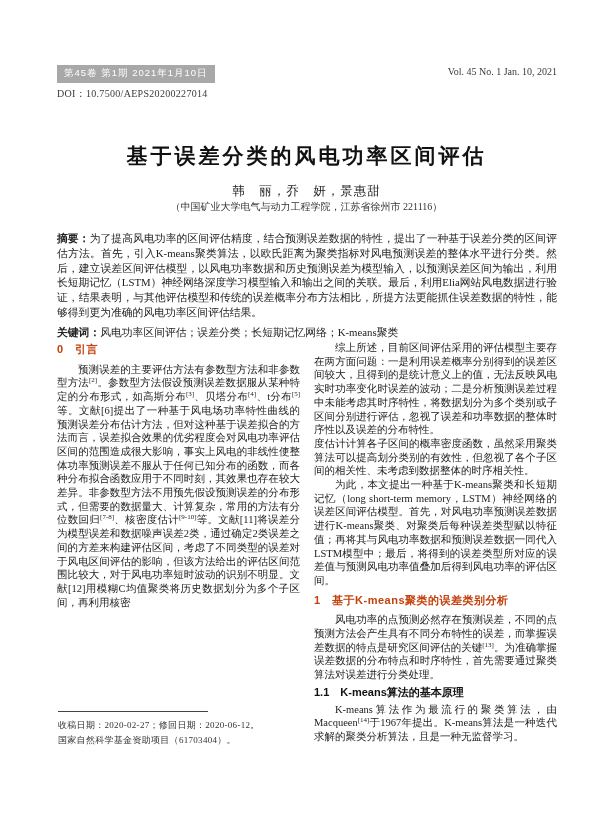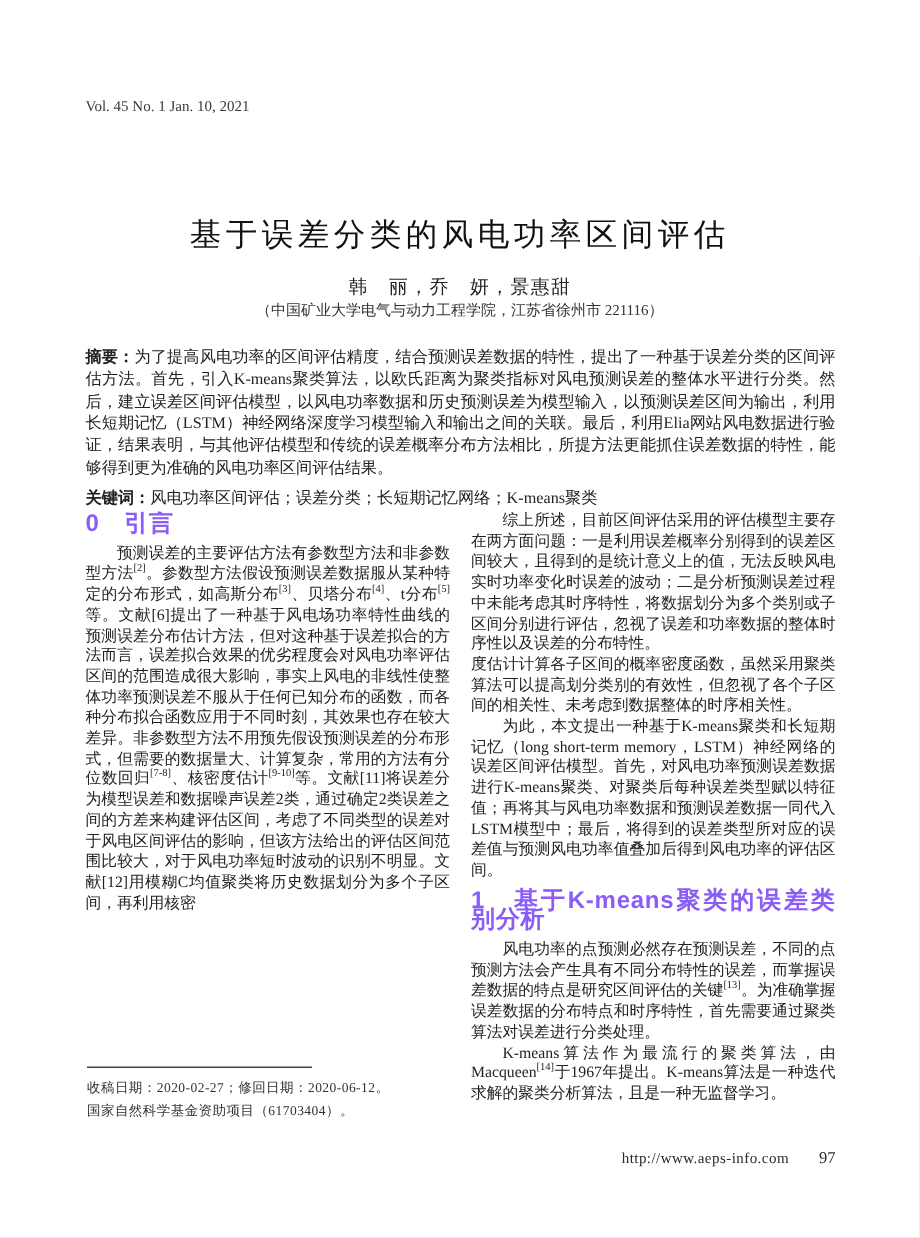--- a/index.html
+++ b/index.html
@@ -24,38 +24,38 @@
   }
   .logo-en-row{display:flex; align-items:center; margin-top:3px;}
   .logo-en-row .rule{flex:1; height:0; border-top:1px solid #b5b5b5;}
   .logo-en{
     color:var(--accent-red,#c9281e); font-size:6.8px; white-space:nowrap; padding:0 3px;
     font-family:"Liberation Serif",serif;
   }
   .vol-line{font-size:10px; color:#3a3a3a; margin-top:4px; white-space:nowrap; text-align:right;}
   
   .title-block{position:absolute; top:142px; left:0; width:613px; text-align:center;}
-  .paper-title{font-size:21px; font-weight:normal; letter-spacing:3px; color:#111;}
+  .paper-title{font-size:21px; font-weight:bold; letter-spacing:3px; color:#111;}
   .authors{font-size:12.5px; margin-top:13px; letter-spacing:1px; color:#222;}
   .affiliation{font-size:10px; margin-top:0; color:#333;}
   
   .abstract-block{position:absolute; top:231px; left:57px; width:500px;}
   .abstract-text{font-size:10.8px; line-height:14.8px; text-align:justify; color:#222;}
   .inline-label{font-weight:bold; font-family:"Liberation Sans","DejaVu Sans",sans-serif;}
   .keywords-line{margin-top:5px; font-size:10.8px; line-height:14.8px; text-align:justify; color:#222;}
   
   .columns{position:absolute; top:341px; left:57px; width:500px; display:flex; gap:14px;}
   .col{width:243px; font-size:10.5px; line-height:13.7px; text-align:justify; color:#222;}
   .col-left{height:368px; overflow:hidden;}
   .col-right{height:424px; overflow:hidden;}
   .col p{margin:0; text-indent:2em;}
   .col sup{font-size:7px; line-height:0;}
   h2.sec{
     font-family:"Liberation Sans","DejaVu Sans",sans-serif; font-weight:bold;
-    font-size:16px; margin:2px 0 6px 0; color:#8b5cf6; text-indent:0; letter-spacing:0.5px;
+    font-size:11px; margin:2px 0 6px 0; color:#c2410c; text-indent:0; letter-spacing:0.5px;
   }
   h3.subsec{
     font-family:"Liberation Sans","DejaVu Sans",sans-serif; font-weight:bold;
     font-size:11px; margin:4px 0 3px 0; color:#111;
   }
   .col-right h2.sec{margin-top:6px;}
   
   .footnote-block{position:absolute; top:711px; left:58px; width:243px;}
   .footnote-rule{width:150px; border-top:1px solid #444; margin-bottom:6px;}
   .footnote-line{font-size:9px; line-height:15px; color:#333; letter-spacing:0.3px;}
@@ -69,20 +69,24 @@
     color:var(--watermark-red,#c43a30); font-size:12.5px; letter-spacing:0.5px;
     font-family:"Liberation Serif",serif;
   }
 </style>
 </head>
 <body>
 
 <div class="page" style="--accent-red: #c9281e; --banner-gray: #a8a8a8; --watermark-red: #c43a30;">
 
   <div class="header">
+    <div class="header-left">
+      <span class="issue-banner">第45卷 第1期 2021年1月10日</span>
+      <div class="doi">DOI：10.7500/AEPS20200227014</div>
+    </div>
     <div class="vol-line">Vol. 45 No. 1 Jan. 10, 2021</div>
   </div>
 
   <div class="title-block">
     <div class="paper-title">基于误差分类的风电功率区间评估</div>
     <div class="authors">韩　丽，乔　妍，景惠甜</div>
     <div class="affiliation">（中国矿业大学电气与动力工程学院，江苏省徐州市 221116）</div>
   </div>
 
   <div class="abstract-block">
@@ -98,29 +102,26 @@
     <div class="col col-left">
       <h2 class="sec">0　引言</h2>
       <p>预测误差的主要评估方法有参数型方法和非参数型方法<sup>[2]</sup>。参数型方法假设预测误差数据服从某种特定的分布形式，如高斯分布<sup>[3]</sup>、贝塔分布<sup>[4]</sup>、t分布<sup>[5]</sup>等。文献[6]提出了一种基于风电场功率特性曲线的预测误差分布估计方法，但对这种基于误差拟合的方法而言，误差拟合效果的优劣程度会对风电功率评估区间的范围造成很大影响，事实上风电的非线性使整体功率预测误差不服从于任何已知分布的函数，而各种分布拟合函数应用于不同时刻，其效果也存在较大差异。非参数型方法不用预先假设预测误差的分布形式，但需要的数据量大、计算复杂，常用的方法有分位数回归<sup>[7-8]</sup>、核密度估计<sup>[9-10]</sup>等。文献[11]将误差分为模型误差和数据噪声误差2类，通过确定2类误差之间的方差来构建评估区间，考虑了不同类型的误差对于风电区间评估的影响，但该方法给出的评估区间范围比较大，对于风电功率短时波动的识别不明显。文献[12]用模糊C均值聚类将历史数据划分为多个子区间，再利用核密</p>
     </div>
     <div class="col col-right">
       <p>综上所述，目前区间评估采用的评估模型主要存在两方面问题：一是利用误差概率分别得到的误差区间较大，且得到的是统计意义上的值，无法反映风电实时功率变化时误差的波动；二是分析预测误差过程中未能考虑其时序特性，将数据划分为多个类别或子区间分别进行评估，忽视了误差和功率数据的整体时序性以及误差的分布特性。</p>
       <p style="text-indent:0;">度估计计算各子区间的概率密度函数，虽然采用聚类算法可以提高划分类别的有效性，但忽视了各个子区间的相关性、未考虑到数据整体的时序相关性。</p>
       <p>为此，本文提出一种基于K-means聚类和长短期记忆（long short-term memory，LSTM）神经网络的误差区间评估模型。首先，对风电功率预测误差数据进行K-means聚类、对聚类后每种误差类型赋以特征值；再将其与风电功率数据和预测误差数据一同代入LSTM模型中；最后，将得到的误差类型所对应的误差值与预测风电功率值叠加后得到风电功率的评估区间。</p>
       <h2 class="sec">1　基于K-means聚类的误差类别分析</h2>
       <p>风电功率的点预测必然存在预测误差，不同的点预测方法会产生具有不同分布特性的误差，而掌握误差数据的特点是研究区间评估的关键<sup>[13]</sup>。为准确掌握误差数据的分布特点和时序特性，首先需要通过聚类算法对误差进行分类处理。</p>
+      <h3 class="subsec">1.1　K-means算法的基本原理</h3>
       <p>K-means算法作为最流行的聚类算法，由Macqueen<sup>[14]</sup>于1967年提出。K-means算法是一种迭代求解的聚类分析算法，且是一种无监督学习。</p>
     </div>
   </div>
 
   <div class="footnote-block">
     <div class="footnote-rule"></div>
     <div class="footnote-line">收稿日期：2020-02-27；修回日期：2020-06-12。</div>
     <div class="footnote-line">国家自然科学基金资助项目（61703404）。</div>
   </div>
 
-  <div class="page-footer">
-    <span class="footer-url">http://www.aeps-info.com</span>
-    <span class="footer-page-num">97</span>
-  </div>
 
 
 </div>
 
 </body></html>

